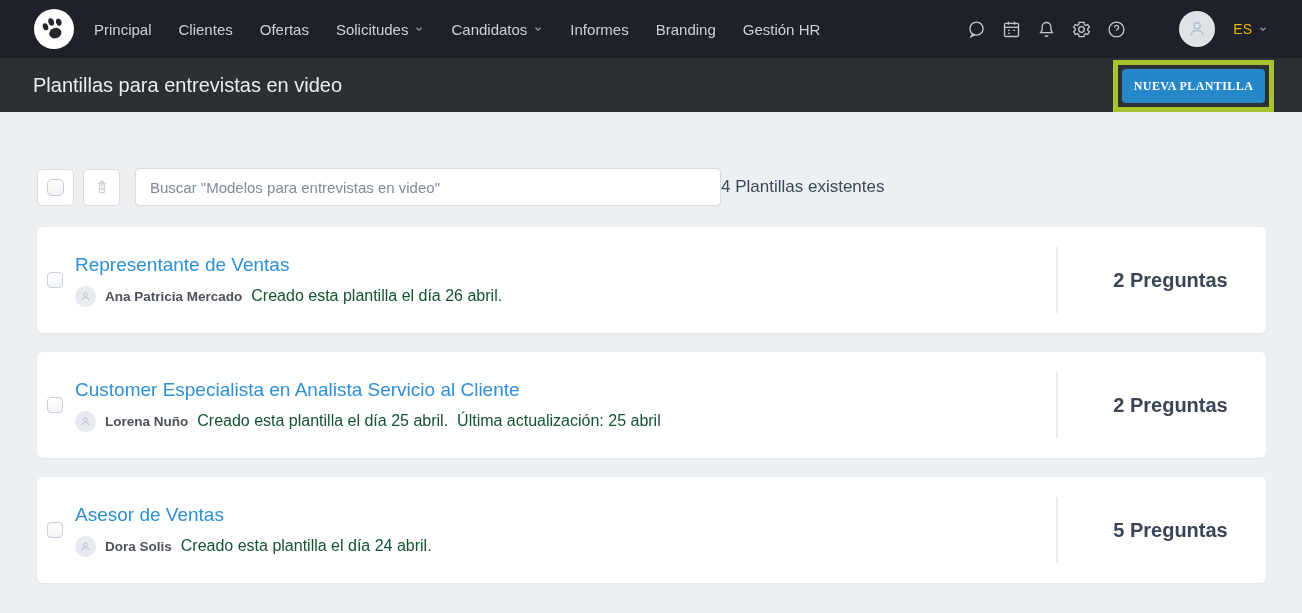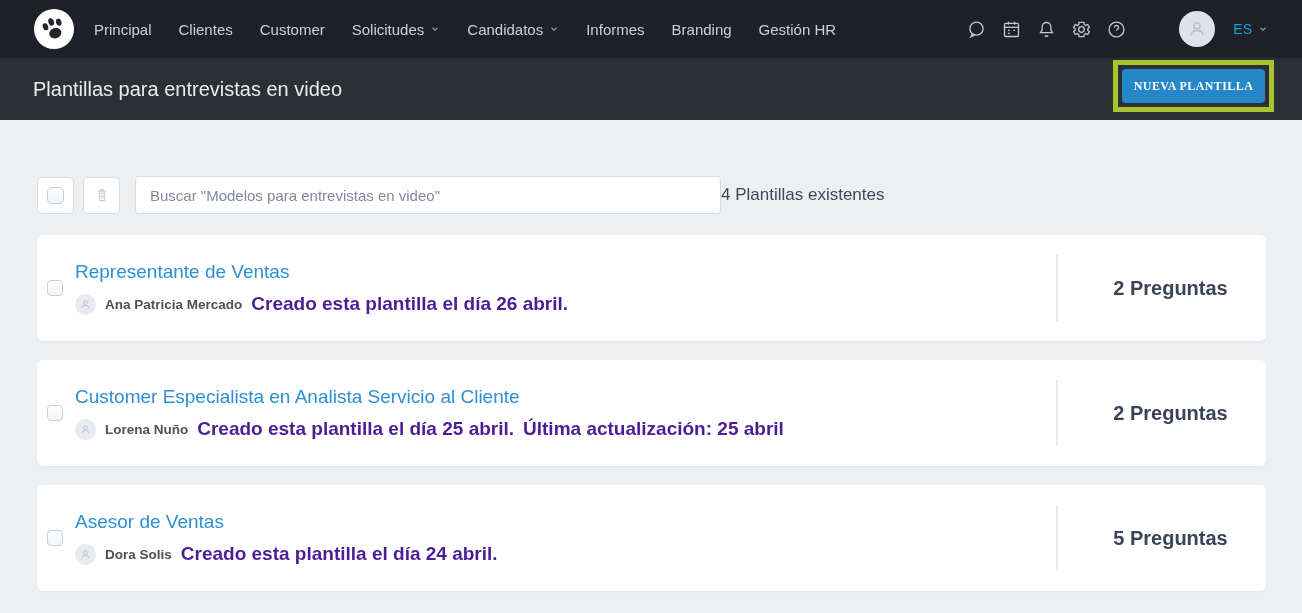--- a/index.html
+++ b/index.html
@@ -29,26 +29,26 @@
     display:flex; align-items:center; justify-content:center;
   }
   .icon-btn svg { width:21px; height:21px; stroke:#c3c8cf; fill:none; stroke-width:1.5; }
   .nav-avatar {
     width:36px; height:36px; border-radius:50%; background:#dfe3e8;
     margin-left:52px; display:flex; align-items:center; justify-content:center; cursor:pointer;
   }
   .nav-avatar svg { width:22px; height:22px; stroke:#b6c0ca; fill:none; stroke-width:1.6; }
   .lang {
     margin-left:18px; display:flex; align-items:center; gap:6px;
-    color:#0ea5e9; font-size:14px; cursor:pointer;
+    color:#eab308; font-size:14px; cursor:pointer;
   }
 
   
   .titlebar {
-    position:relative; height:62px; background:#2c3035;
+    position:relative; height:54px; background:#2c3035;
     display:flex; align-items:center; padding-left:33px;
   }
   .page-title { font-size:20px; font-weight:400; color:#ebecee; margin:0; }
   .highlight {
     position:absolute; right:28px; top:2px;
     border:5px solid #a9c32e; padding:4px; background:transparent;
   }
   .new-btn {
     width:143px; height:34px; border:none; border-radius:4px;
     background:#2586c8; color:#ffffff;
@@ -98,21 +98,21 @@
     display:inline-block; font-size:19px; color:#2e8fd5;
     text-decoration:none; margin-bottom:10px; cursor:pointer; white-space:nowrap;
   }
   .meta-row { display:flex; align-items:center; gap:9px; }
   .avatar-sm {
     width:21px; height:21px; border-radius:50%; background:#e7eaee; flex:none;
     display:flex; align-items:center; justify-content:center;
   }
   .avatar-sm svg { width:13px; height:13px; stroke:#b6bfca; fill:none; stroke-width:1.8; }
   .author { font-size:13.5px; font-weight:700; color:#4b525c; white-space:nowrap; }
-  .meta { font-size:19px; color:#4c1d95; white-space:nowrap;font-weight:bold; }
+  .meta { font-size:16px; color:#14532d; white-space:nowrap; }
   .divider { width:2px; height:66px; background:#e8ebef; flex:none; }
   .qs {
     width:208px; flex:none; text-align:center;
     font-size:20px; font-weight:700; color:#3a4457;padding-left:17px;
   }
 </style>
 </head>
 <body>
 
 <header class="topnav">
@@ -129,21 +129,21 @@
   </div>
 
   <nav class="nav-links">
     <a class="nav-link">
         <span>Principal</span>
       </a>
     <a class="nav-link">
         <span>Clientes</span>
       </a>
     <a class="nav-link">
-        <span>Customer</span>
+        <span>Ofertas</span>
       </a>
     <a class="nav-link">
       <span>Solicitudes</span>
       <svg class="chev" viewBox="0 0 24 24">
           <polyline points="6 9 12 15 18 9"></polyline>
         </svg>
     </a>
     <a class="nav-link">
       <span>Candidatos</span>
       <svg class="chev" viewBox="0 0 24 24">

